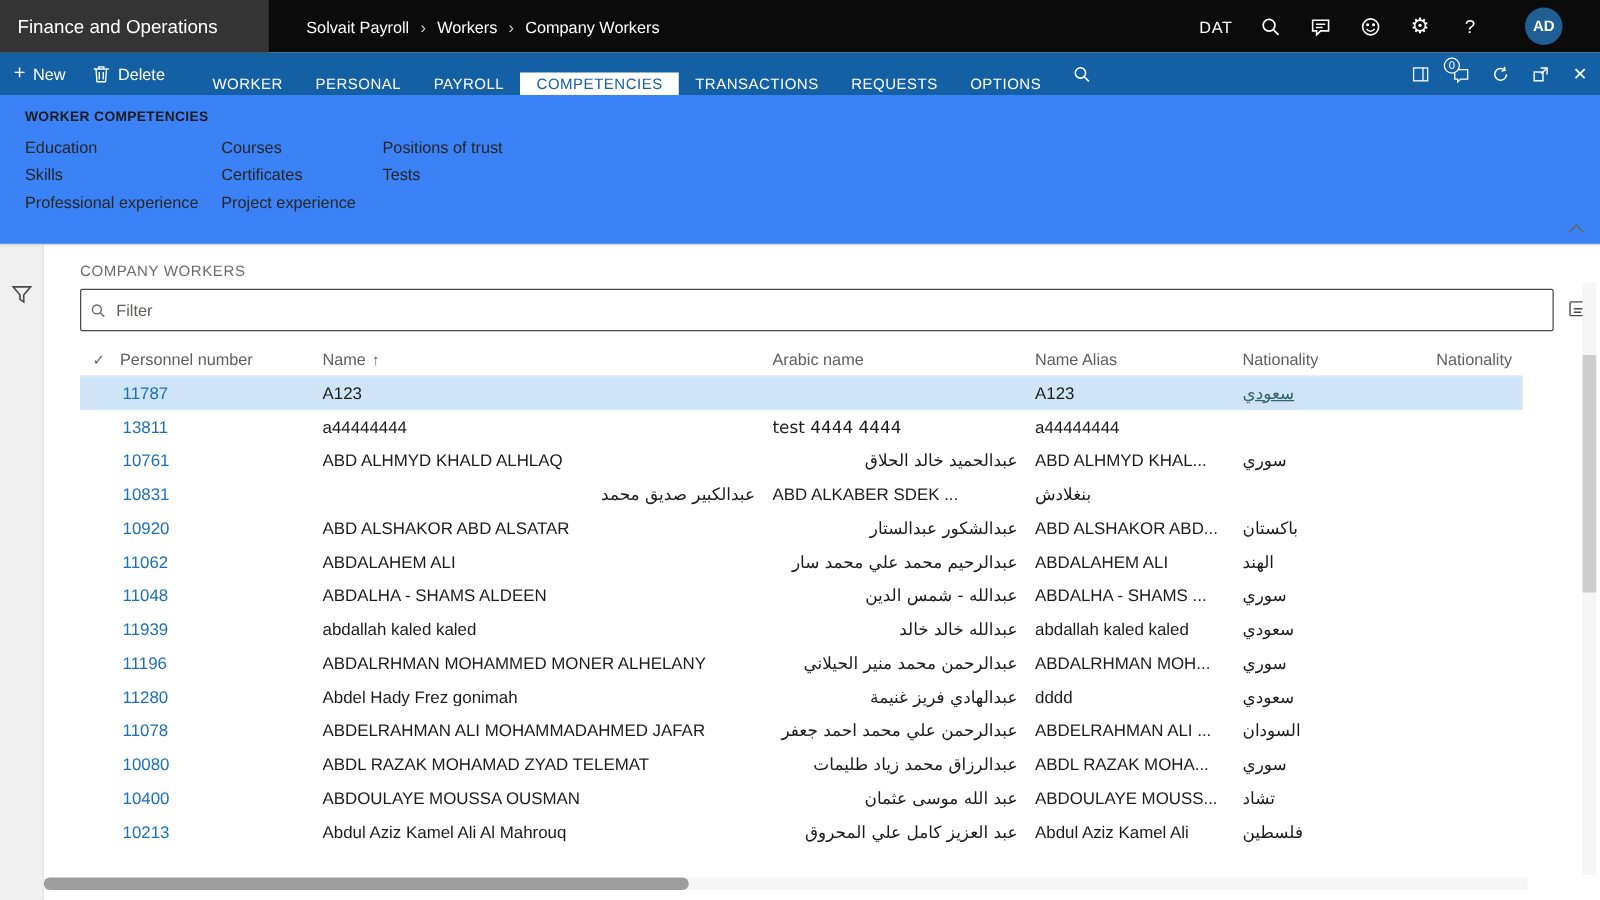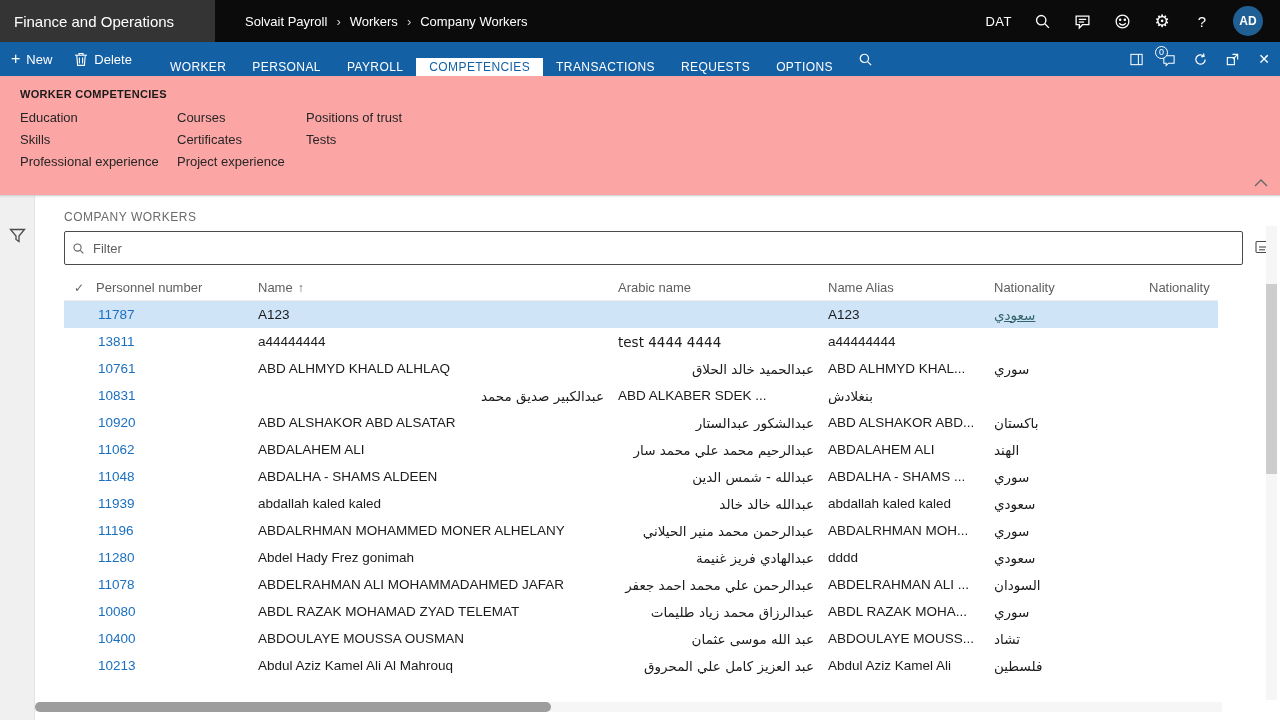--- a/index.html
+++ b/index.html
@@ -13,41 +13,41 @@
   .breadcrumb { margin-left:30px; font-size:13px; display:flex; align-items:flex-start; gap:9px; }
   .breadcrumb .crumb { cursor:pointer; }
   .breadcrumb .sep { color:#cfcfcf; font-size:13px; }
   .topbar-right { margin-left:auto; display:flex; align-items:center; padding-right:6px; }
   .env { font-size:13px; letter-spacing:.5px; margin-right:10px; }
   .tb-icon { width:40px; height:42px; display:flex; align-items:center; justify-content:center; cursor:pointer; }
   .tb-icon svg { display:block; }
   .help-glyph { font-size:15px; }
   .avatar { width:30px; height:30px; border-radius:50%; background:#1f5f94; color:#fff;
     display:flex; align-items:center; justify-content:center; font-size:12px; font-weight:bold;
-    margin:0 11px; cursor:pointer; }
+    margin:0 24px; cursor:pointer; }
 
   
   .cmdbar { height:34px; background:#1460a5; display:flex; align-items:stretch; color:#fff; }
   .cmd-btn { display:flex; align-items:center; gap:6px; padding:0 11px; font-size:13px; cursor:pointer; white-space:nowrap; }
   .cmd-btn svg { display:block; }
   .plus-glyph { font-size:16px; font-weight:400; line-height:1; }
   .tabs { display:flex; align-items:stretch; margin-left:14px;margin-top:16px; }
   .tab { display:flex; align-items:center; padding:0 13px; font-size:12px; letter-spacing:.4px;
     color:#fff; background:transparent; border:none; cursor:pointer;
     font-family:"Liberation Sans","DejaVu Sans",sans-serif; }
   .tab.active { background:#fff; color:#1460a5; }
   .cmd-search { display:flex; align-items:center; padding:0 12px; cursor:pointer; }
   .cmd-icons { margin-left:auto; display:flex; align-items:stretch; }
   .cmd-icon { width:32px; display:flex; align-items:center; justify-content:center; position:relative; cursor:pointer; }
   .badge { position:absolute; top:4px; left:3px; width:13px; height:13px; border-radius:50%;
     background:#1460a5; border:1px solid #fff; color:#fff; font-size:9px; line-height:11px; text-align:center; }
   .close-glyph { font-size:14px; }
 
   
-  .ribbon { position:relative; height:120px; background:#fca5a5; border-bottom:1px solid #d6d6d6;
+  .ribbon { position:relative; height:120px; background:#3b82f6; border-bottom:1px solid #d6d6d6;
     box-shadow:0 1px 2px rgba(0,0,0,.07); padding:12px 0 17px 20px; }
   .ribbon-heading { font-size:11px; font-weight:bold; color:#1a1a1a; letter-spacing:.3px; margin-bottom:10px; }
   .ribbon-cols { display:flex; }
   .rcol { display:flex; flex-direction:column; gap:7px; }
   .rcol:nth-child(1){ width:157px; }
   .rcol:nth-child(2){ width:129px; }
   .rlink { font-size:13px; color:#262626; cursor:pointer; white-space:nowrap; }
   .collapse-btn { position:absolute; right:10px; bottom:3px; background:none; border:none; cursor:pointer; padding:2px; }
 
   

